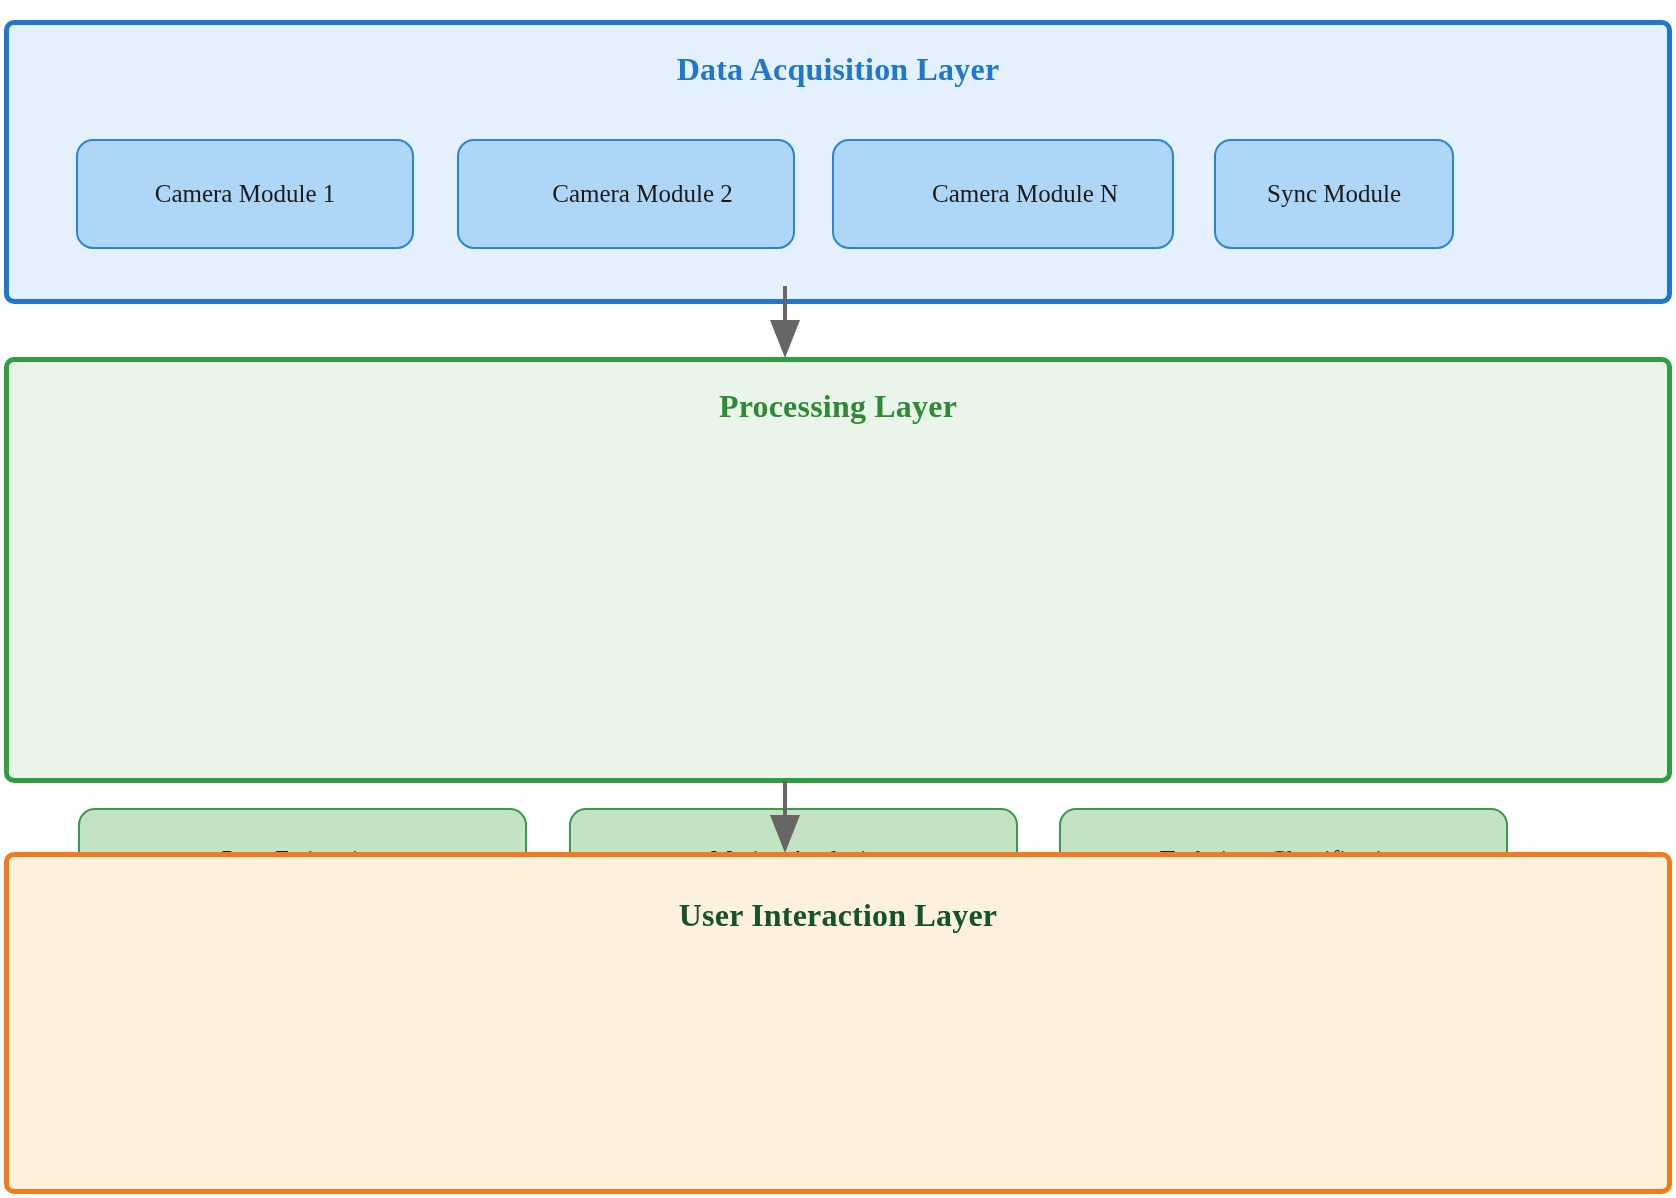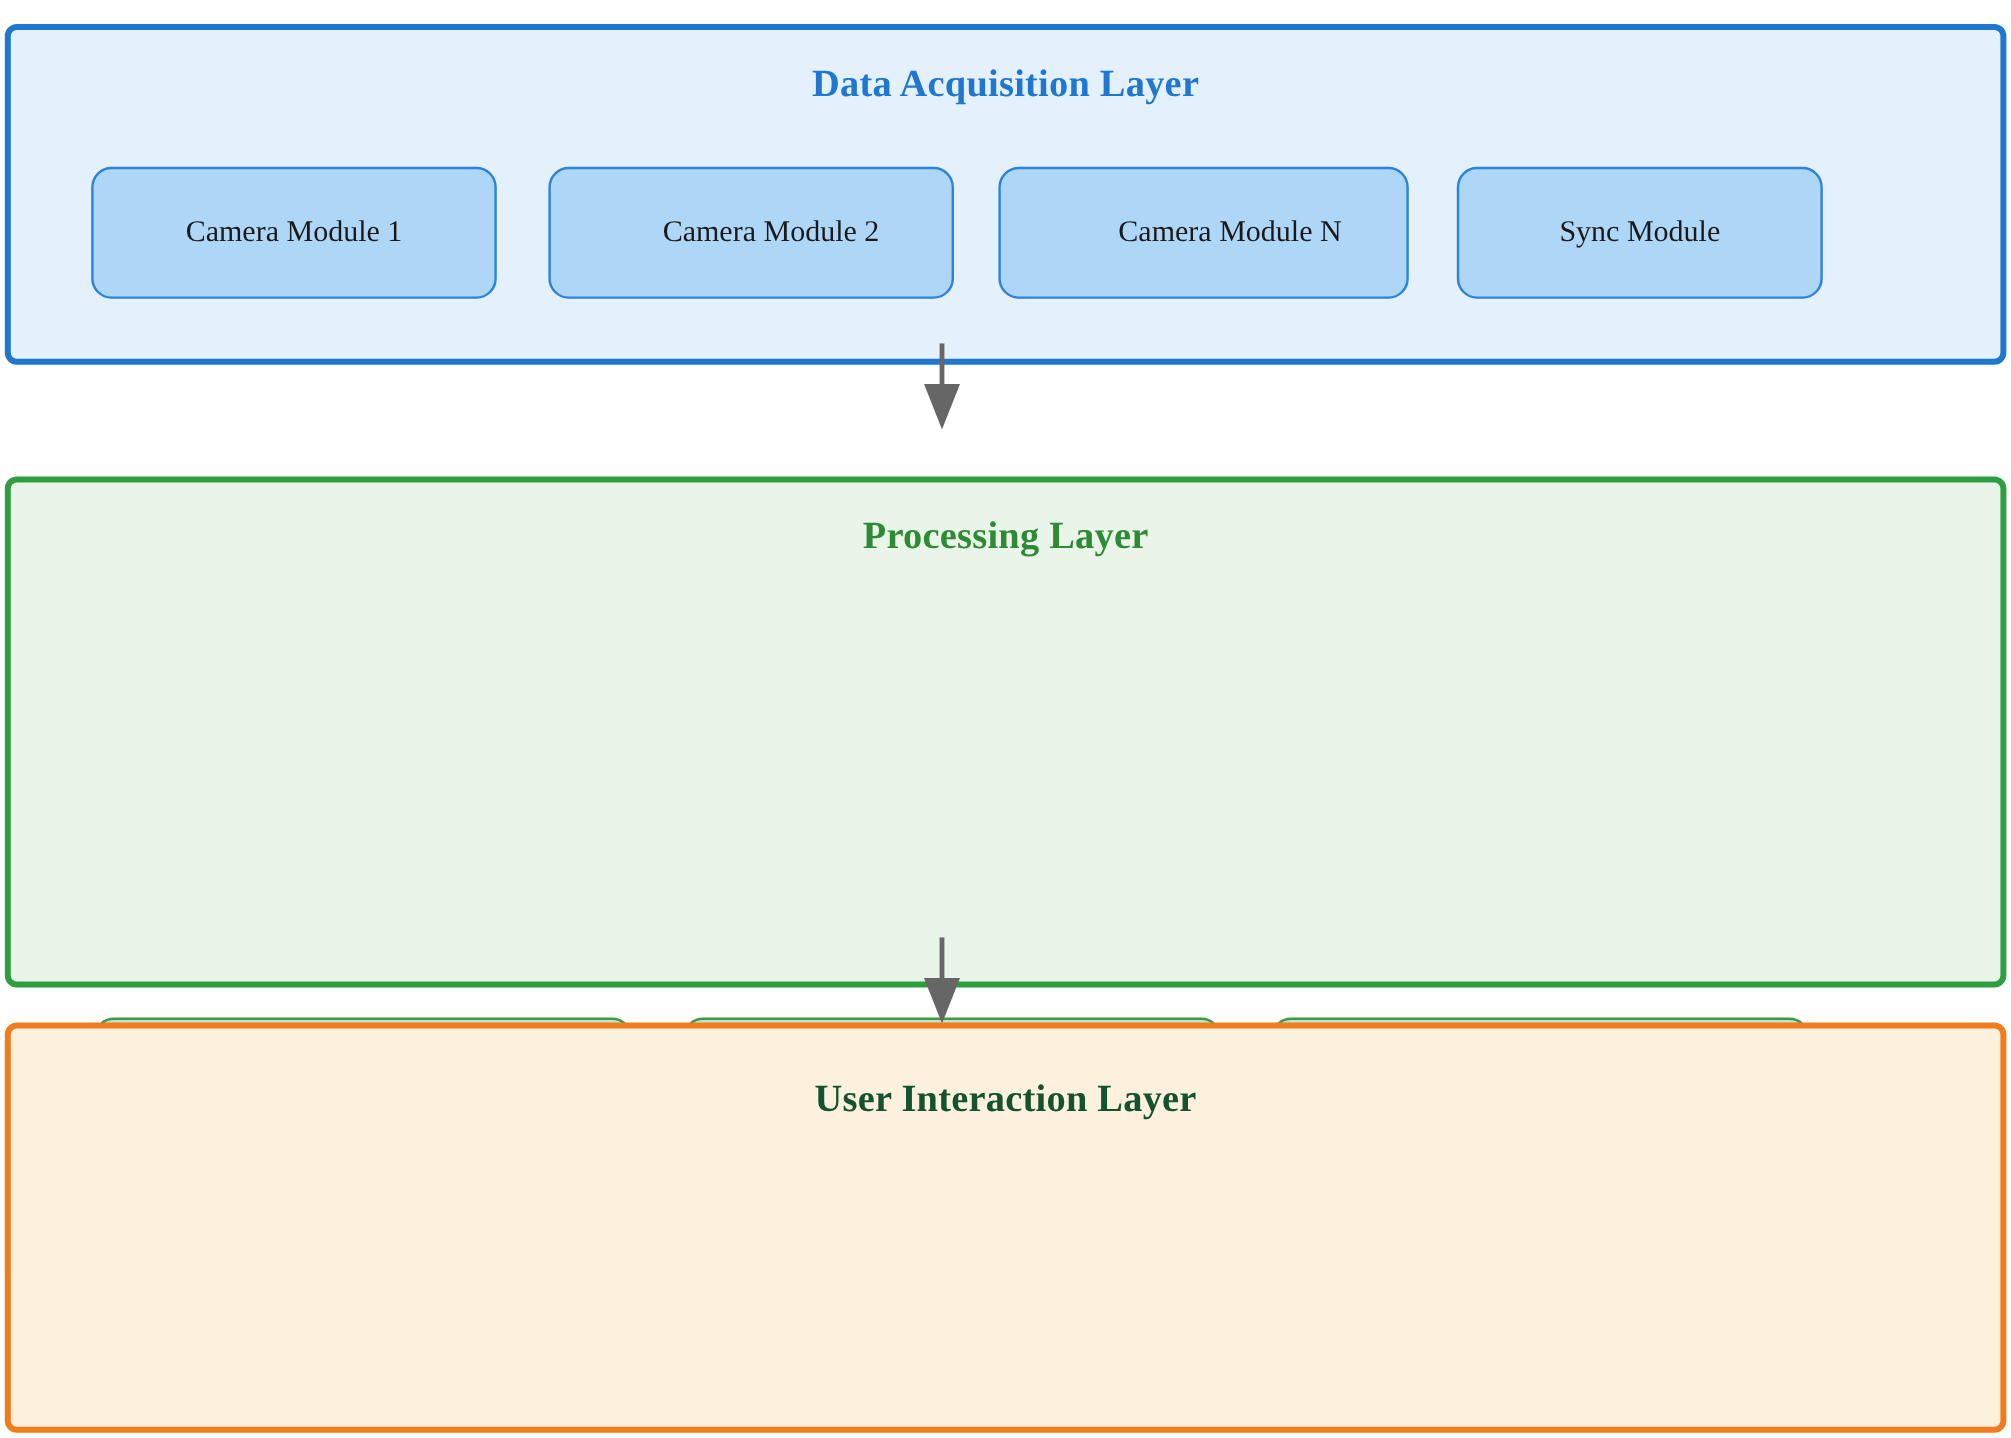--- a/index.html
+++ b/index.html
@@ -46,21 +46,20 @@
     margin-top: 16px;
   }
   #layer-acquisition .layer-title { top: 26px; color: #1f77d0; }
 
   #layer-processing {
     left: 4px;  top: 357px;
     width: 1668px; height: 426px;
     border-width: 5px;
     border-color: #2f9e41;
     background: #e9f5e9;
-    margin-top: 40px;
   }
   #layer-processing .layer-title { top: 26px; color: #2f8a36; }
 
   #layer-interaction {
     left: 4px;  top: 852px;
     width: 1668px; height: 342px;
     border-width: 5px;
     border-color: #f07c1e;
     background: #fdf0dd;
   }
@@ -99,21 +98,21 @@
   .node.green {
     background: #c4e3c5;
     border-color: #3a9b46;
   }
 
   
   .row-acq { top: 114px; height: 110px; }
   #node-cam1  { left: 67px;   width: 338px; }
   #node-cam2  { left: 448px;  width: 338px; padding-left: 33px; }
   #node-camN  { left: 823px;  width: 342px; padding-left: 44px; }
-  #node-sync  { left: 1205px; width: 305px; }
+  #node-sync  { left: 1205px; width: 240px; }
 
   
   .row-proc1 { top: 446px; height: 140px; }
   #node-pose      { left: 69px;   width: 449px; }
   #node-motion    { left: 560px;  width: 449px; }
   #node-technique { left: 1050px; width: 449px; }
 
   
   .row-proc2 { top: 628px; height: 112px; }
   #node-feedback  { left: 291px; width: 502px; }

